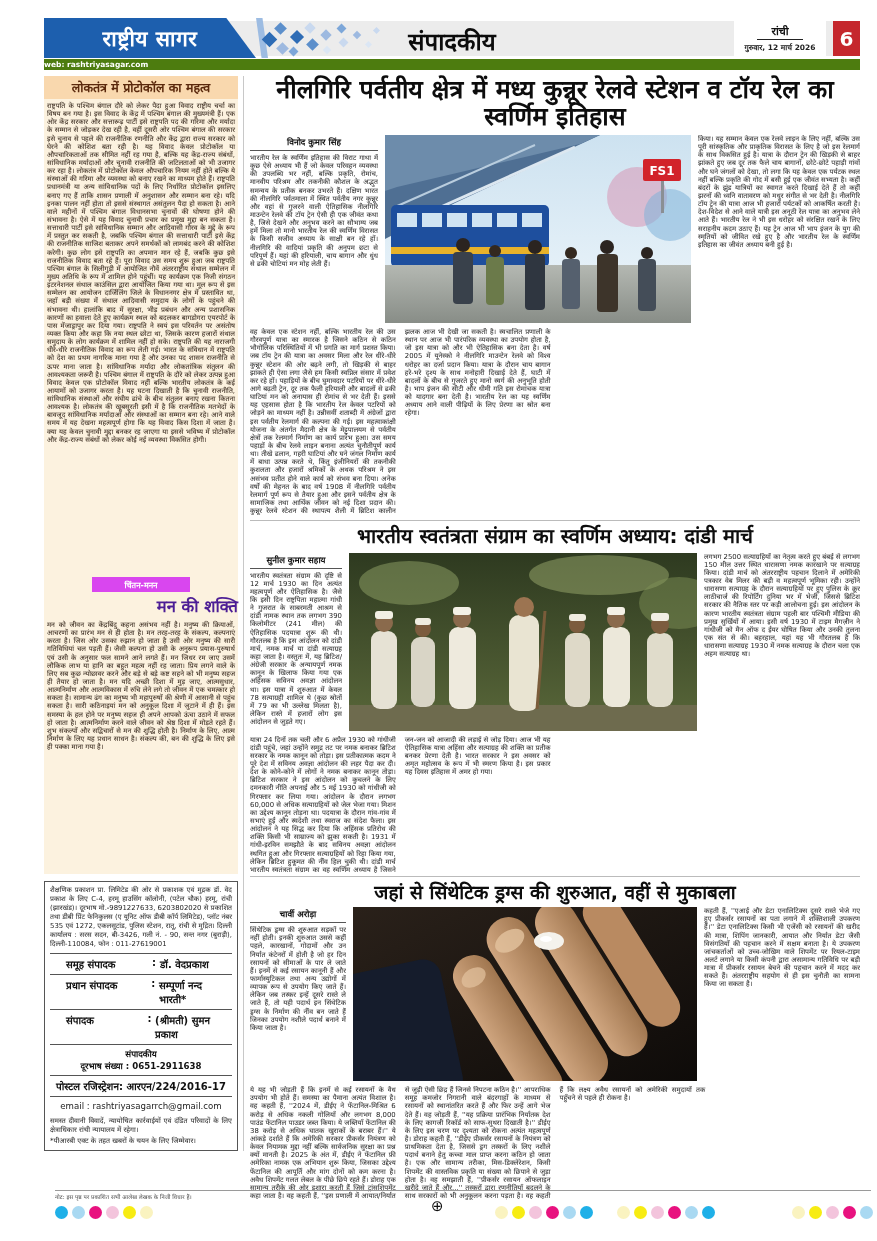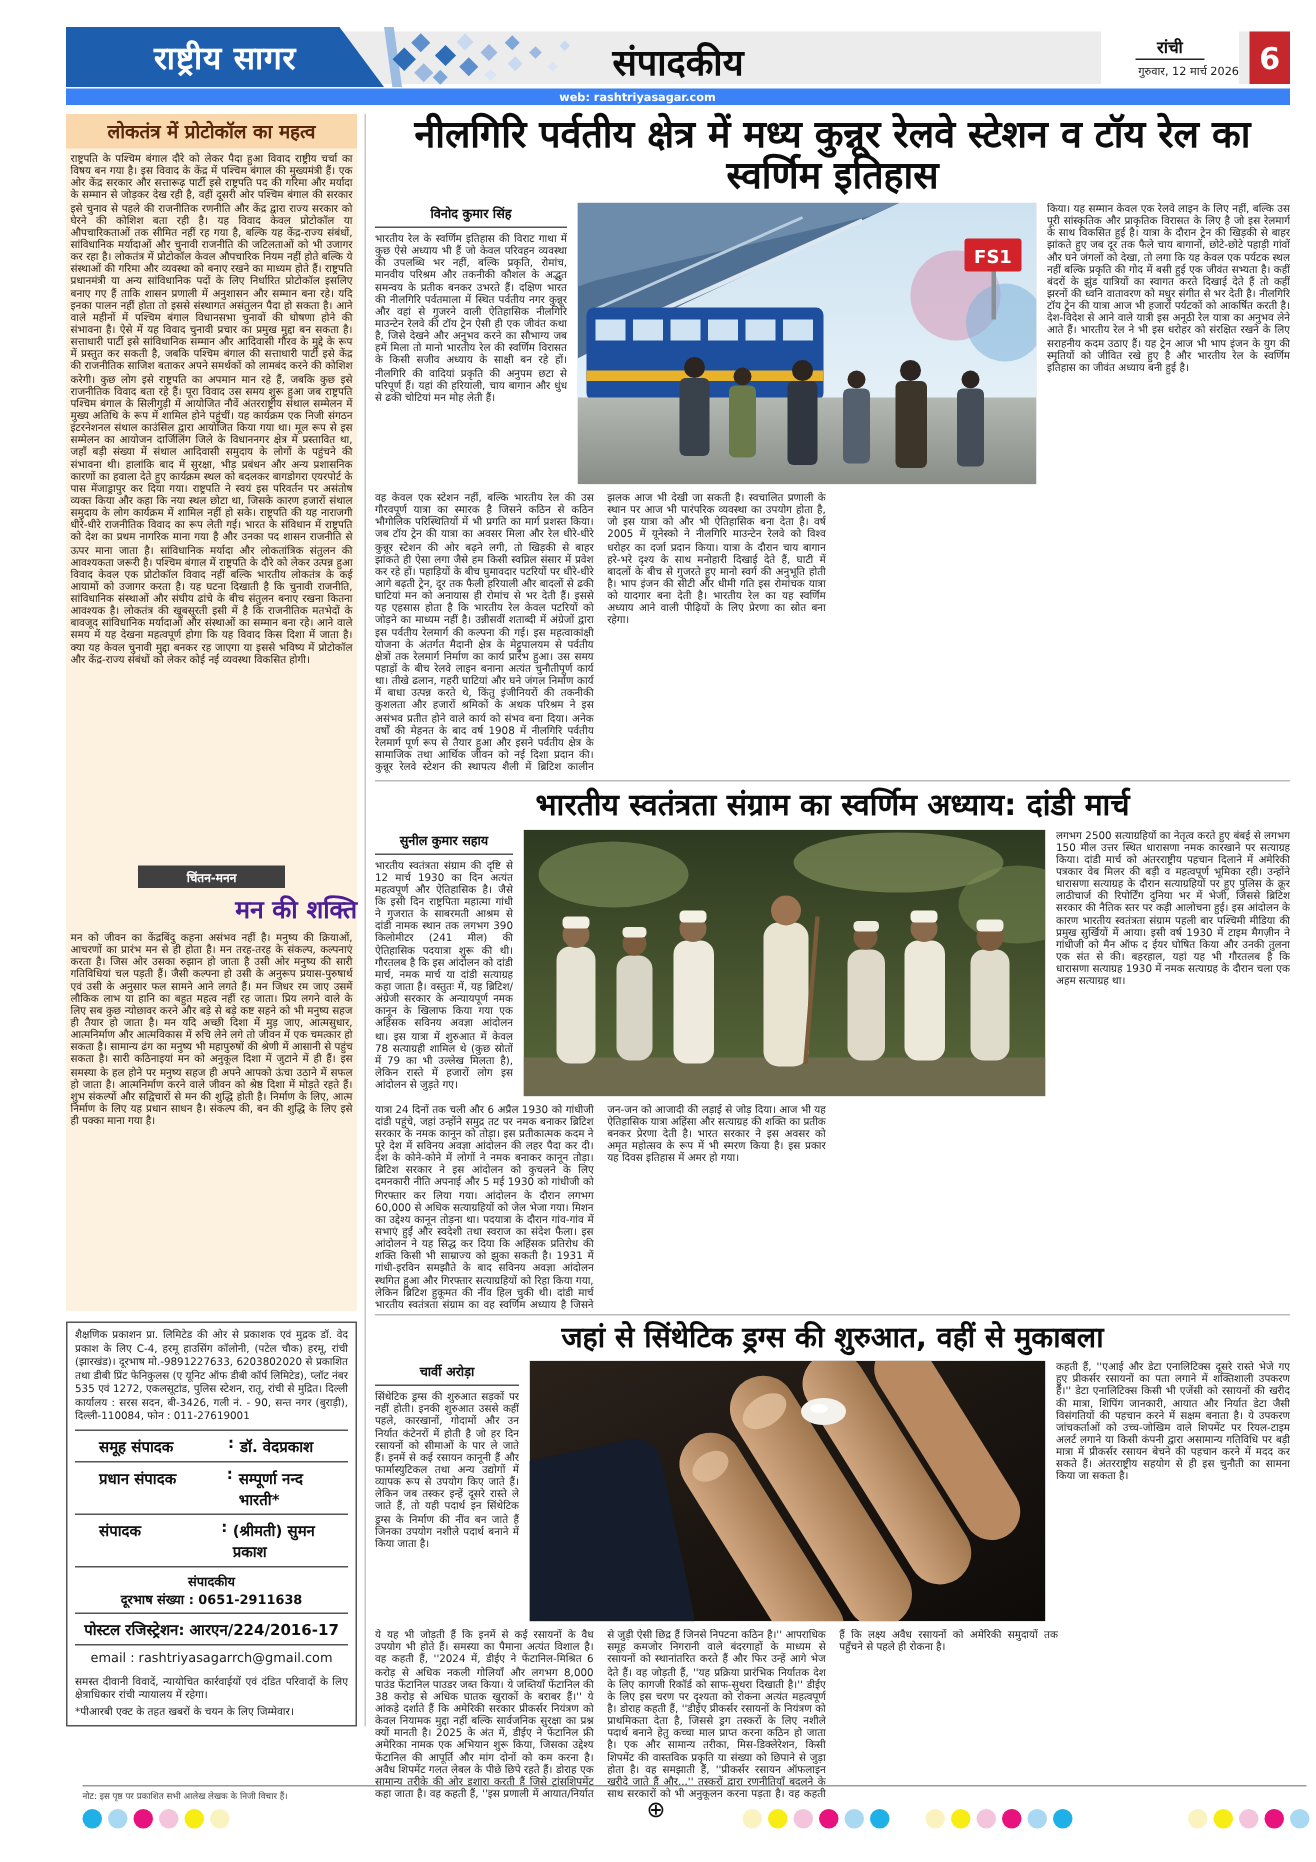--- a/index.html
+++ b/index.html
@@ -32,48 +32,48 @@
     font-size:24px;font-weight:bold;color:#0c0c0c;z-index:1;
   }
   .dateblock{
     position:absolute;right:34px;top:2px;width:92px;height:37px;background:#fff;
     text-align:center;z-index:4;
   }
   .dateblock .city{
     font-size:11px;font-weight:bold;color:#111;
     border-bottom:1.5px solid #222;display:inline-block;padding:0 14px 1px;
   }
-  .dateblock .date{font-size:7.5px;font-weight:normal;color:#222;margin-top:2px;text-align:right;}
+  .dateblock .date{font-size:7.5px;font-weight:bold;color:#222;margin-top:2px;}
   .pagebox{
     position:absolute;right:0;top:3px;width:27px;height:35px;background:#c5272d;
     color:#fff;font-size:20px;font-weight:bold;display:flex;align-items:center;
     justify-content:center;z-index:4;
   }
   .webstrip{
-    height:11px;background:#3b82f6;color:#fff;font-size:7.5px;font-weight:bold;
-    text-align:center;line-height:11px;padding-right:54px;margin-top:1px;
+    height:11px;background:#4d7c0f;color:#fff;font-size:7.5px;font-weight:bold;
+    text-align:left;line-height:11px;padding-right:54px;margin-top:1px;
   }
 
   
   .content{display:flex;margin-top:6px;align-items:flex-start;}
   .leftcol{width:194px;flex:none;border-right:1px solid #c8c8c8;padding-right:5px;}
   .maincol{flex:1;padding-left:6px;min-width:0;}
 
   .cream{background:#fcf2df;padding:0 0 4px;}
   .a1title{
     background:#f9d8ae;color:#5a280c;font-weight:bold;font-size:12.5px;
     text-align:center;padding:3px 2px;margin-bottom:2px;
   }
   .tinytext{
     font-size:6.9px;line-height:1.18;text-align:justify;color:#27180d;
     padding:1px 3px;overflow:hidden;
   }
   .a1body{height:468px;}
   .kicker{
-    background:#404040;color:#fff;width:98px;margin:6px auto 2px;text-align:center;
+    background:#d946ef;color:#fff;width:98px;margin:6px auto 2px;text-align:center;
     font-size:8px;font-weight:bold;padding:2px 0;
   }
   .mktitle{text-align:right;font-weight:bold;font-size:16.5px;color:#4c1d95;margin:2px 0 3px;}
   .mkbody{height:248px;}
 
   .imprint{border:1px solid #555;margin-top:7px;padding:4px 5px;color:#1c1c1c;}
   .pub{font-size:6.9px;line-height:1.3;text-align:justify;}
   .edtable{border-top:1px solid #555;margin-top:4px;}
   .edrow{
     display:flex;border-bottom:1px solid #555;padding:3px 0;font-size:10px;

